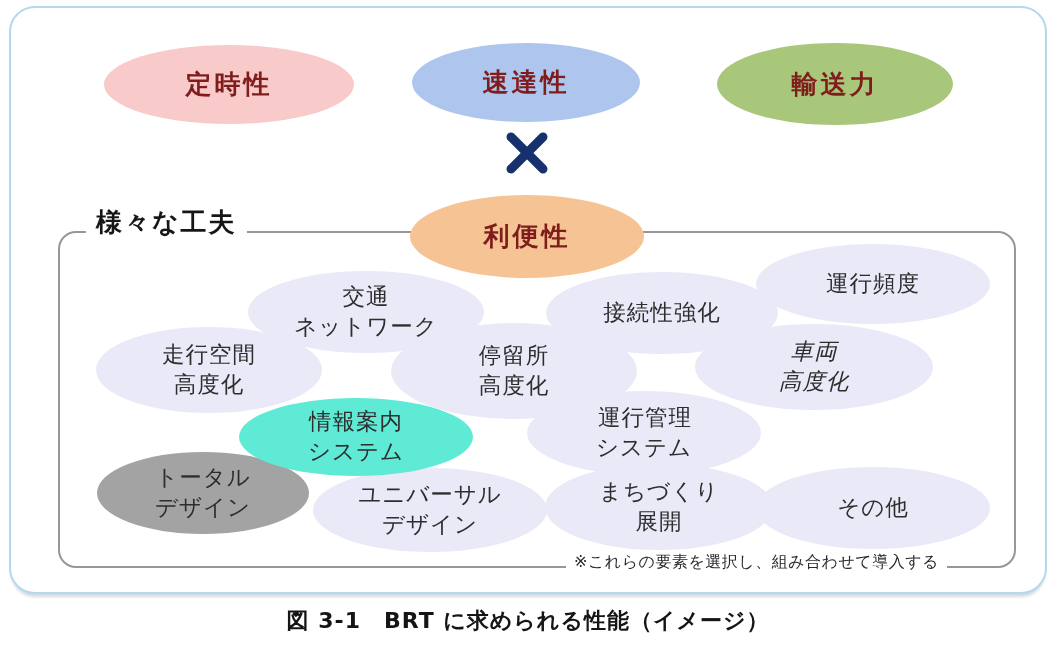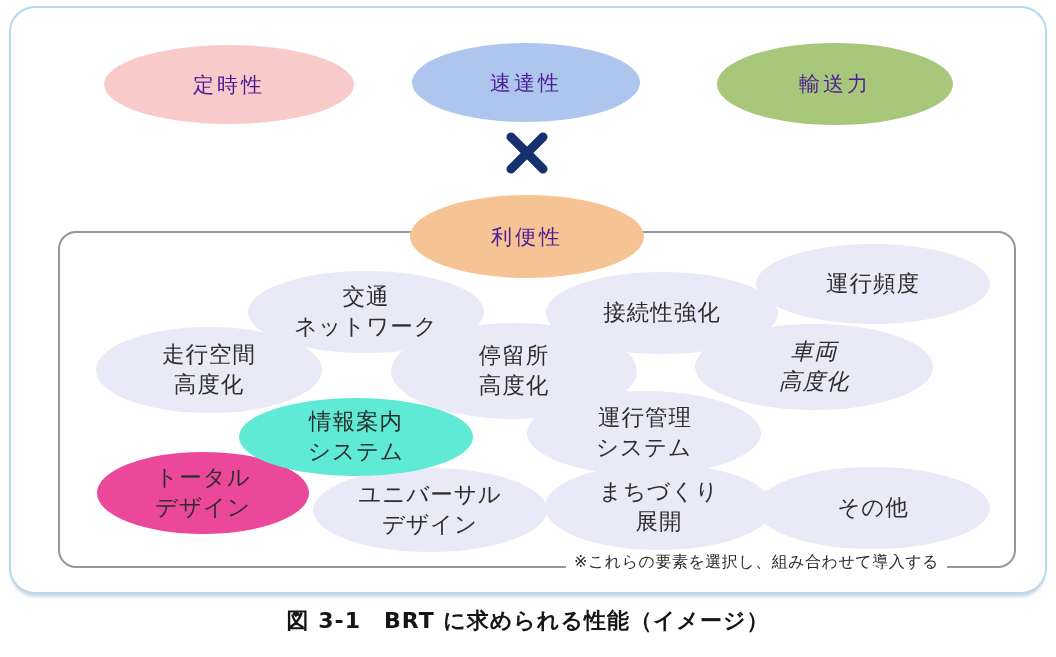--- a/index.html
+++ b/index.html
@@ -24,23 +24,23 @@
     position: absolute;
     border-radius: 50%;
     display: flex;
     align-items: center;
     justify-content: center;
     text-align: center;
     white-space: pre-line;
     box-sizing: border-box;
   }
   .top-bubble {
-    font-size: 21px;
-    font-weight: 400;
-    color: #4c1d95;
+    font-size: 26px;
+    font-weight: 700;
+    color: #7f1d1d;
     letter-spacing: 3px;
     z-index: 2;
   }
   .bubble-punctuality { left: 104px; top: 45px; width: 250px; height: 79px; }
   .bubble-rapidity    { left: 412px; top: 43px; width: 228px; height: 79px; }
   .bubble-capacity    { left: 717px; top: 43px; width: 236px; height: 82px; }
   .bubble-convenience { left: 410px; top: 195px; width: 234px; height: 83px; z-index: 4; }
 
   .multiply {
     position: absolute;
@@ -133,40 +133,41 @@
     <span>輸送力</span>
   </div>
 
   <svg class="multiply" viewBox="0 0 44 42">
     <line x1="6" y1="5" x2="38" y2="37" stroke="#16316d" stroke-width="9" stroke-linecap="round"></line>
     <line x1="38" y1="5" x2="6" y2="37" stroke="#16316d" stroke-width="9" stroke-linecap="round"></line>
   </svg>
 
   <div class="inner-box"></div>
 
+  <div class="inner-box-label">様々な工夫</div>
 
   <div class="bubble top-bubble bubble-convenience" style="background-color: rgb(246, 196, 148);">
     <span>利便性</span>
   </div>
 
   <div class="bubble factor f1" style="background-color: rgb(233, 233, 248);">交通
 ネットワーク</div>
   <div class="bubble factor f3" style="background-color: rgb(233, 233, 248);">運行頻度</div>
   <div class="bubble factor f2" style="background-color: rgb(233, 233, 248);">接続性強化</div>
   <div class="bubble factor f4" style="background-color: rgb(233, 233, 248);">走行空間
 高度化</div>
   <div class="bubble factor f5" style="background-color: rgb(233, 233, 248);">停留所
 高度化</div>
   <div class="bubble factor f6" style="background-color: rgb(233, 233, 248); font-style: italic;">車両
 高度化</div>
   <div class="bubble factor f7" style="background-color: #5eead4;">情報案内
 システム</div>
   <div class="bubble factor f8" style="background-color: rgb(233, 233, 248);">運行管理
 システム</div>
-  <div class="bubble factor f9" style="background-color: #ec4899;">トータル
+  <div class="bubble factor f9" style="background-color: #a3a3a3;">トータル
 デザイン</div>
   <div class="bubble factor f10" style="background-color: rgb(233, 233, 248);">ユニバーサル
 デザイン</div>
   <div class="bubble factor f11" style="background-color: rgb(233, 233, 248);">まちづくり
 展開</div>
   <div class="bubble factor f12" style="background-color: rgb(233, 233, 248);">その他</div>
 
   <div class="box-note">※これらの要素を選択し、組み合わせて導入する</div>
 
   <div class="caption">図 3-1　BRT に求められる性能（イメージ）</div>

